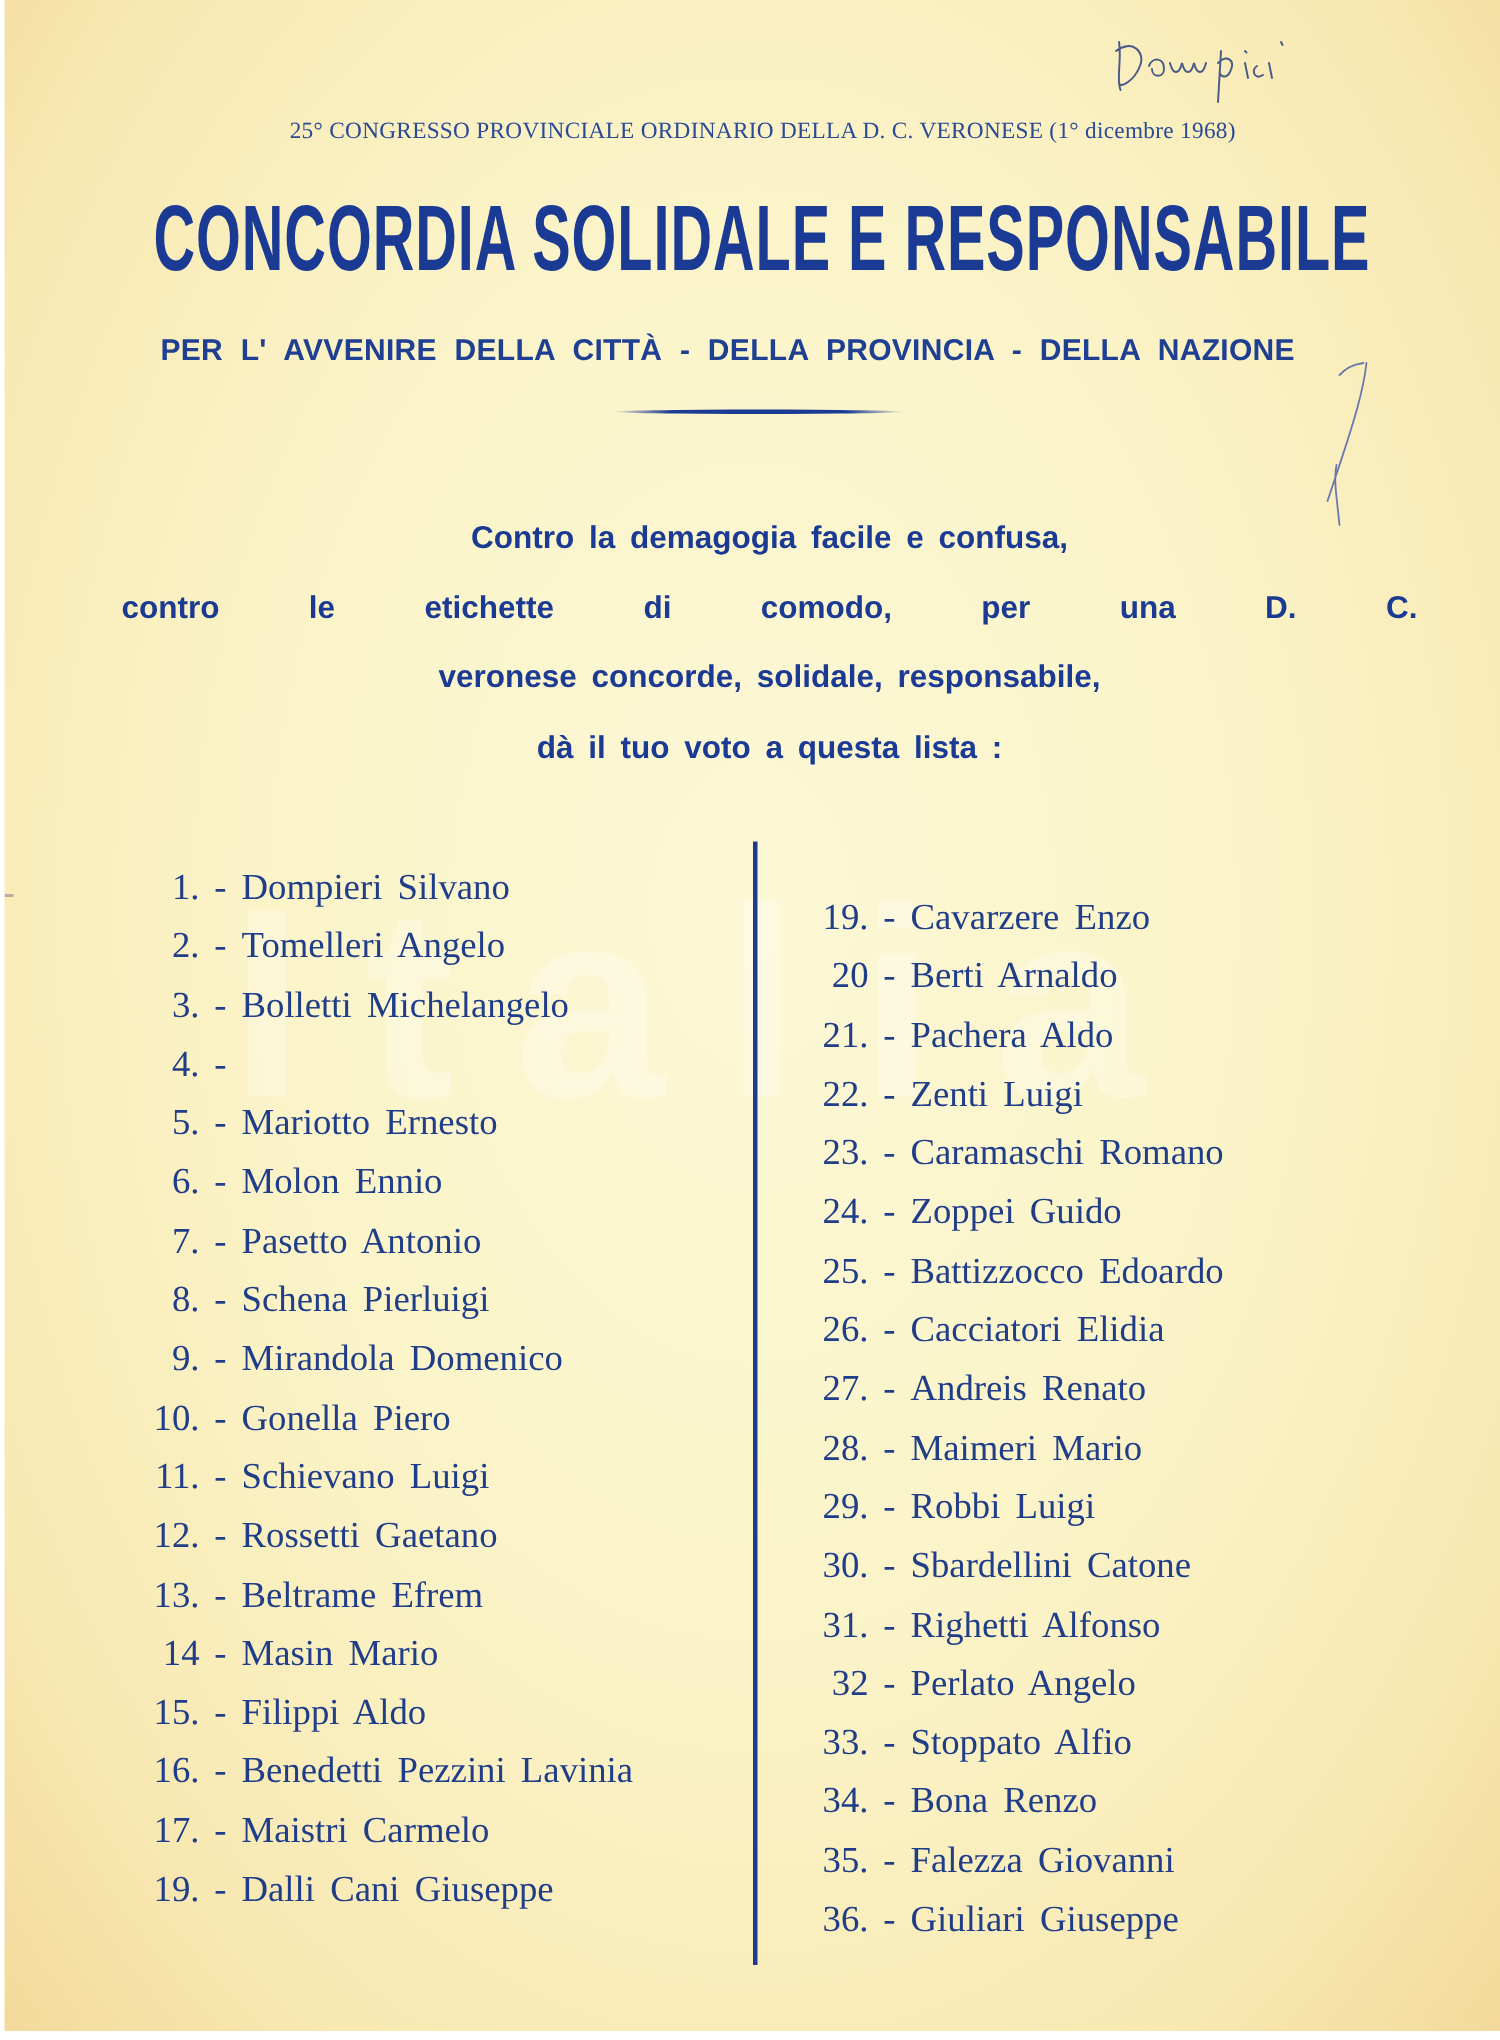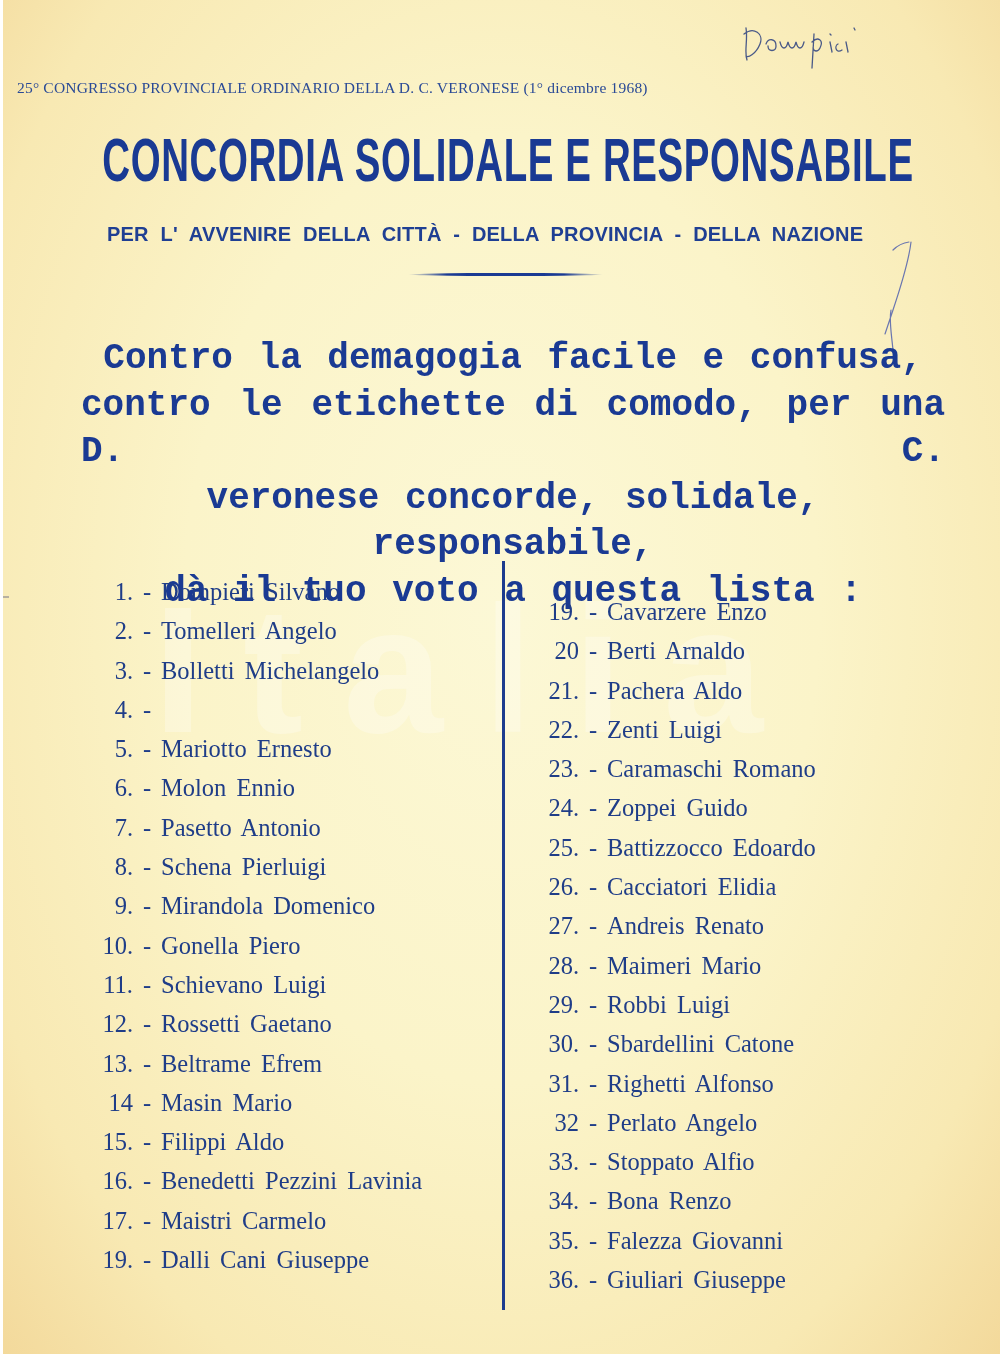--- a/index.html
+++ b/index.html
@@ -28,20 +28,21 @@
       left: 735px;
       top: 20px;
       width: 130px;
       height: 50px;
     }
     .header-line {
       position: absolute;
       left: 0;
       width: 100%;
       top: 79px;
+      text-align: center;
       font-family: "Liberation Serif", serif;
       font-size: 15.5px;
       letter-spacing: 0.2px;
       color: #2a4a96;
       padding-left: 14px;
       box-sizing: border-box;
     }
     .title {
       position: absolute;
       left: 75px;
@@ -88,23 +89,23 @@
       left: 870px;
       top: 240px;
       width: 60px;
       height: 120px;
     }
     .slogan {
       position: absolute;
       left: 60px;
       top: 336px;
       width: 900px;
-      font-family: Liberation Mono, monospace;
+      font-family: Liberation Sans, sans-serif;
       font-weight: bold;
-      font-size: 36px;
+      font-size: 21px;
       line-height: 46.5px;
       color: #1a3a93;
       text-align: center;
       word-spacing: 4px;
     }
     .slogan .line { display: block; }
     .slogan .justify {
       text-align: justify;
       text-align-last: justify;
       padding: 0 18px;

